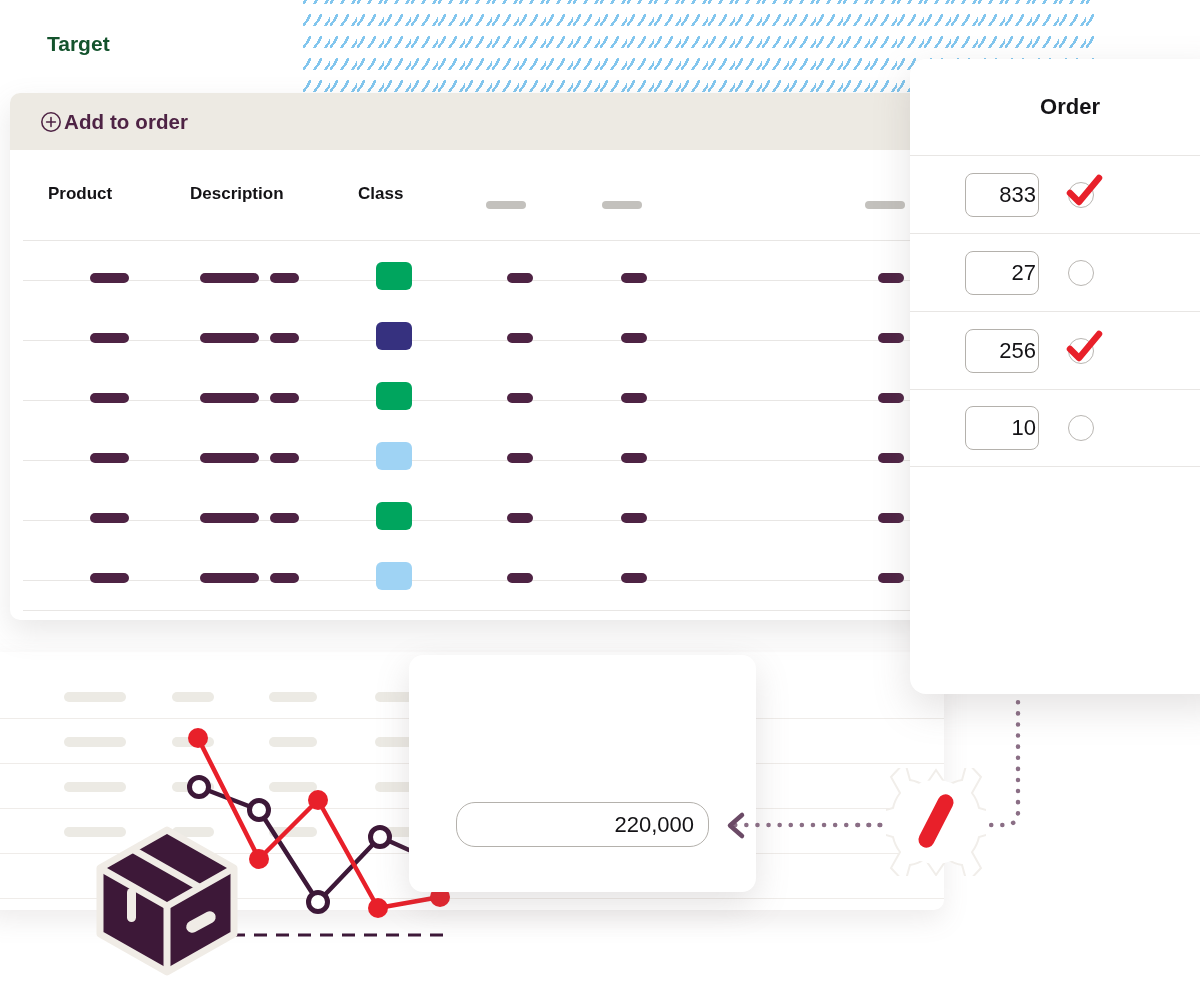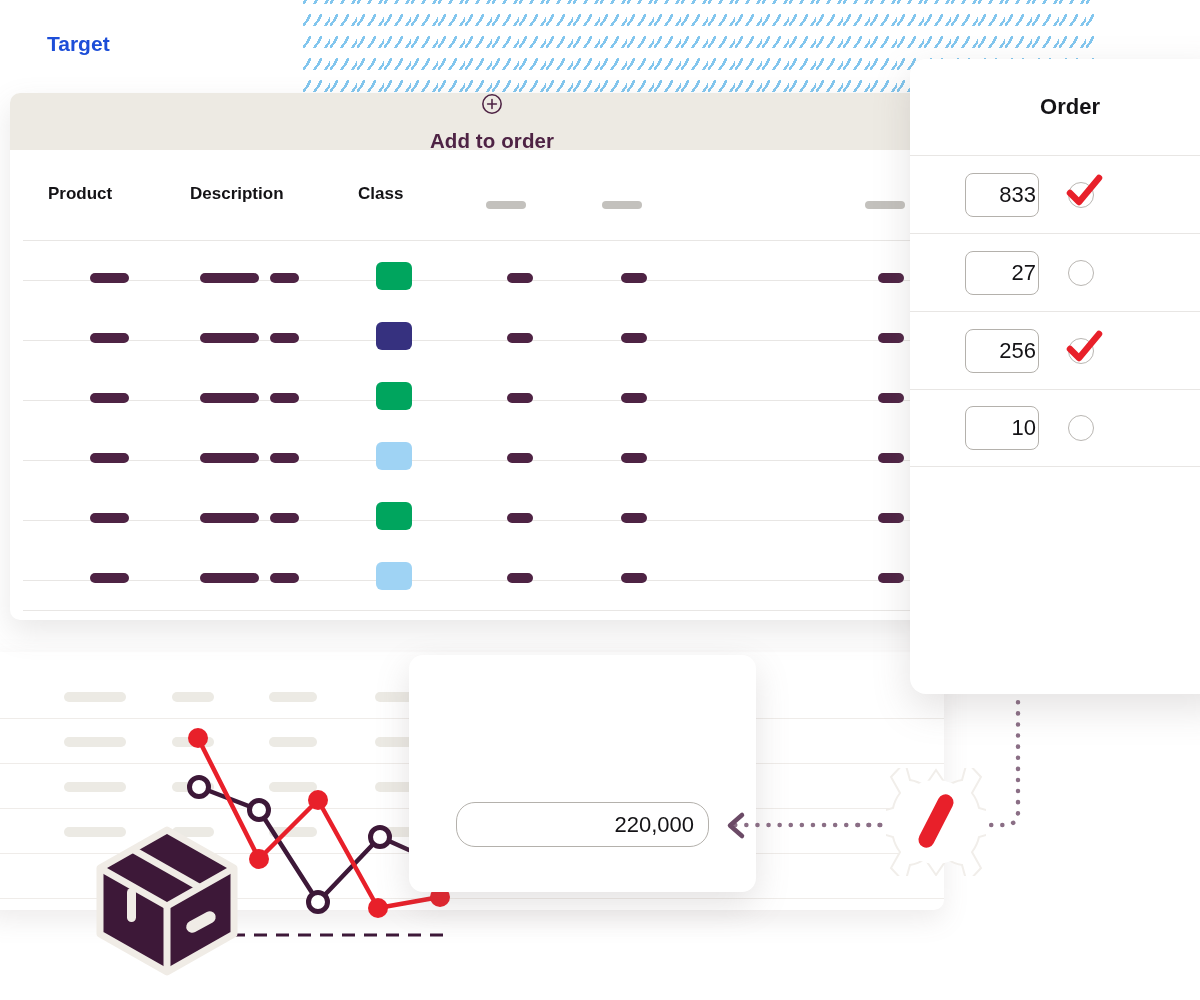--- a/index.html
+++ b/index.html
@@ -40,21 +40,21 @@
 
   
   .table-card {
     position: absolute; left: 10px; top: 93px; width: 934px; height: 527px;
     background: #ffffff; border-radius: 10px;
     box-shadow: 0 12px 30px rgba(120,110,110,.16);
   }
   .table-head-bar {
     position: absolute; left: 0; top: 0; width: 100%; height: 57px;
     background: #edeae3; border-radius: 10px 10px 0 0;
-    display: flex; align-items: center; padding-left: 30px; gap: 14px; flex-direction: column;
+    display: flex; align-items: center; padding-left: 30px; gap: 2px;
   }
   .plus-icon { width: 22px; height: 22px; flex: none; display:block; }
   .add-label {
     font-size: 20.5px; font-weight: 700; color: #4e2344; letter-spacing: .1px;
   }
 
   .col-headers {
     position: absolute; left: 0; top: 57px; width: 100%; height: 86px;
   }
   .col-title {
@@ -110,21 +110,21 @@
   .box-icon  { position: absolute; left: 92px; top: 824px; width: 150px; height: 152px; }
 
   
   .target-card {
     position: absolute; left: 409px; top: 655px; width: 347px; height: 237px;
     background: #ffffff; border-radius: 14px;
     box-shadow: 0 12px 34px rgba(120,110,110,.20);
   }
   .target-title {
     position: absolute; left: 47px; top: 32px;
-    font-size: 21px; font-weight: 700; color: #1d4ed8;
+    font-size: 21px; font-weight: 700; color: #14532d;
   }
   .target-select {
     position: absolute; left: 456px; top: 733px; width: 253px; height: 44px;
     border: 1.6px solid #b4b1ac; border-radius: 8px; background: #fff;
     display: flex; align-items: center; padding: 0 14px;
     font-size: 20px; color: #4e2344; font-weight: 500;
   }
   .chev { position: absolute; right: 13px; top: 13px; width: 19px; height: 19px; }
   .target-value {
     position: absolute; left: 456px; top: 802px; width: 253px; height: 45px;

